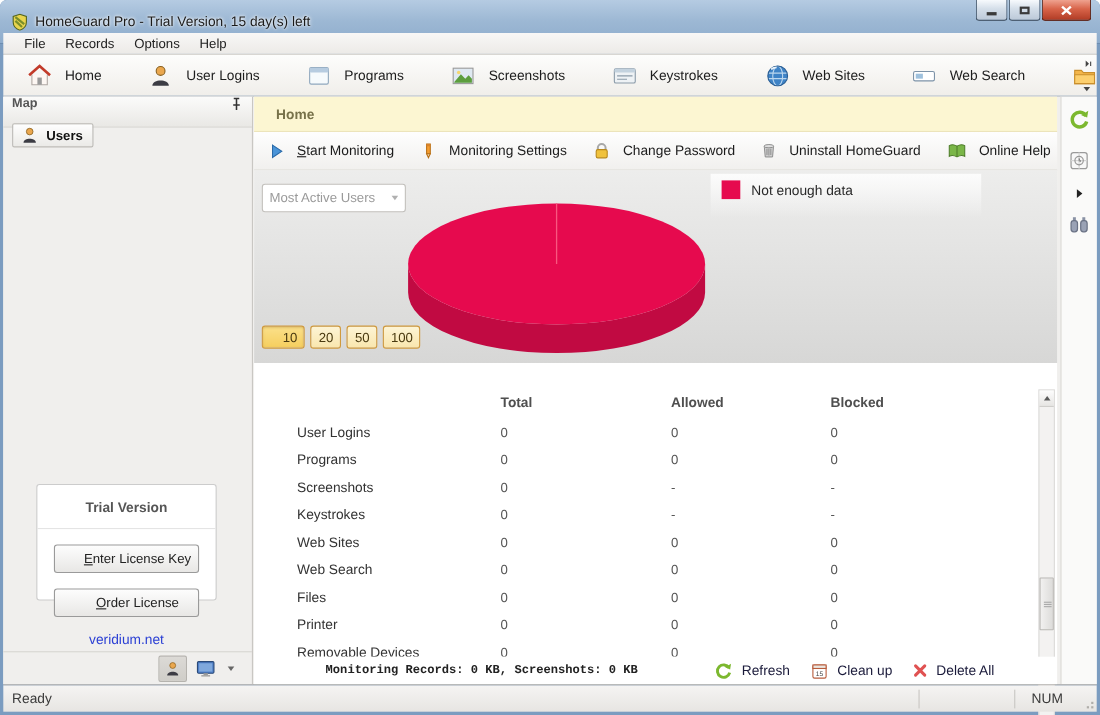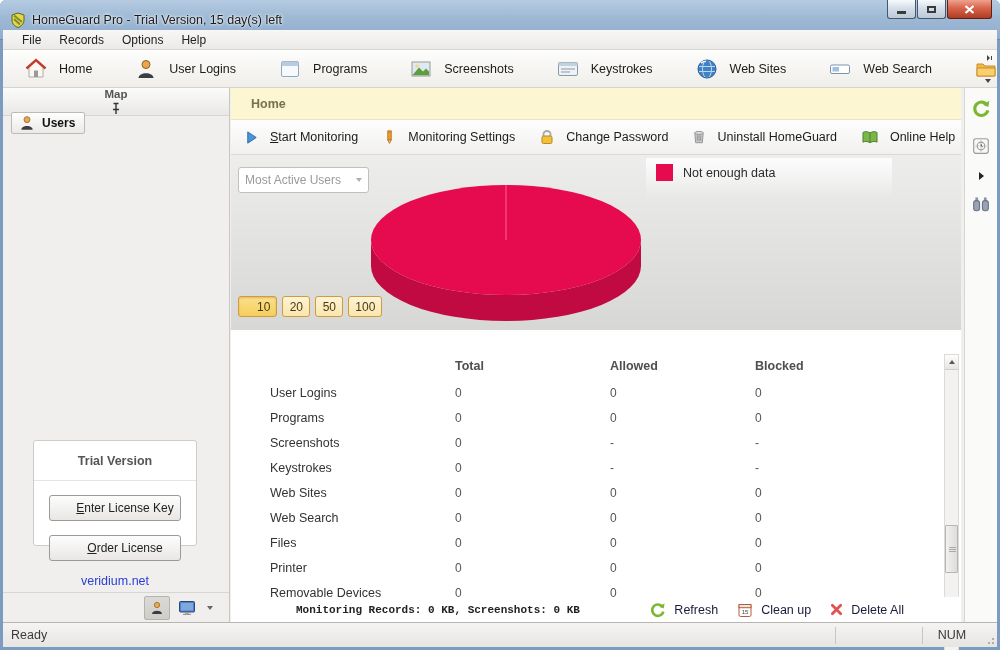--- a/index.html
+++ b/index.html
@@ -36,21 +36,21 @@
   .tool-overflow { position:absolute; right:2px; top:2px; width:14px; height:34px; display:flex; flex-direction:column; align-items:center; justify-content:space-between; padding:3px 0; }
   .tri-r2 { width:0; height:0; border-left:3px solid #444; border-top:3px solid transparent; border-bottom:3px solid transparent; box-shadow:3px 0 0 -1px #444; }
   .tri-d { width:0; height:0; border-top:4px solid #444; border-left:3px solid transparent; border-right:3px solid transparent; }
 
   
   .bodyarea { position:absolute; left:3px; right:3px; top:88px; height:534px; background:#f0efed; }
 
   
   .sidebar { position:absolute; left:0; top:0; width:227px; height:534px; background:#f0efed; border-right:1px solid #c9c7c3; }
   .side-header { height:28px; background:linear-gradient(#fbfbfa,#e9e8e5); border-bottom:1px solid #d8d6d2;
-    display:flex; align-items:center; padding:0 8px;flex-direction:column; }
+    display:flex; padding:0 8px; }
   .side-header-label { font-weight:bold; color:#555; font-size:11.5px; flex:1; }
   .users-btn { position:absolute; left:8px; top:24px; height:22px; display:inline-flex; align-items:center; gap:6px;
     padding:0 9px 0 6px; background:linear-gradient(#fefefe,#ebeae7); border:1px solid #bdbbb7; border-radius:2px; }
   .users-label { font-weight:bold; font-size:12px; color:#111; }
   .trial-box { position:absolute; left:30px; top:352px; width:164px; height:106px; background:#fff;
     border:1px solid #ccc; border-radius:3px; text-align:center; }
   .trial-title { font-weight:bold; color:#555; font-size:12.5px; margin-top:13px; }
   .trial-divider { height:1px; background:#e4e4e4; margin:12px 0 0 0; }
   .lic-btn { display:block; width:132px; height:26px; margin:14px auto 0 auto; line-height:24px;
     background:linear-gradient(#fdfdfd,#e8e7e5); border:1px solid #9a9a9a; border-radius:3px; font-size:12px; color:#222;padding-left:20px; }

